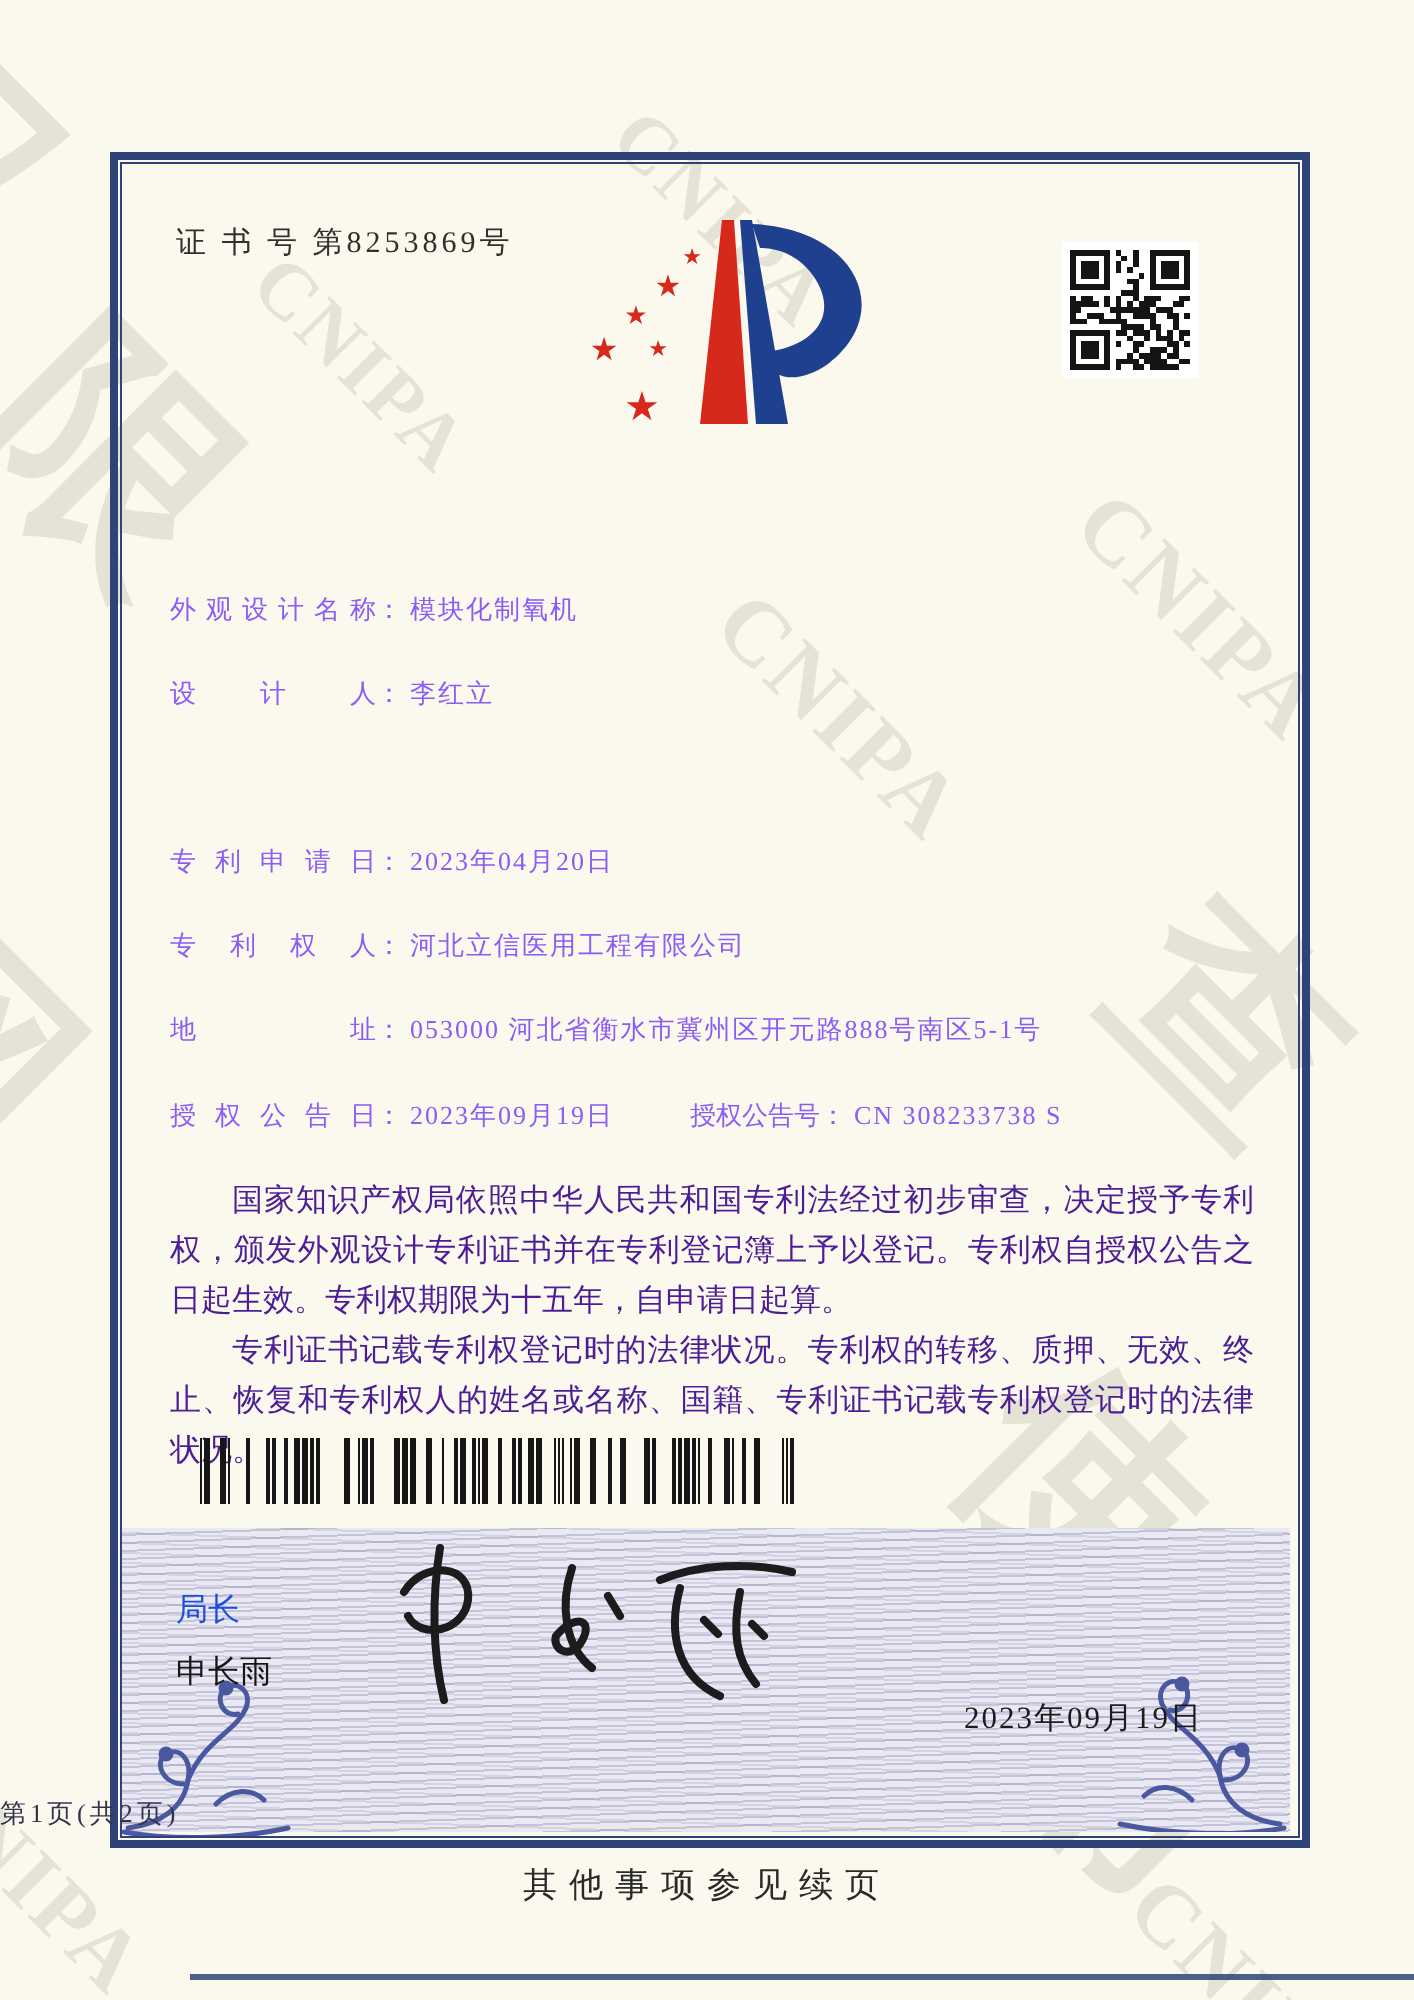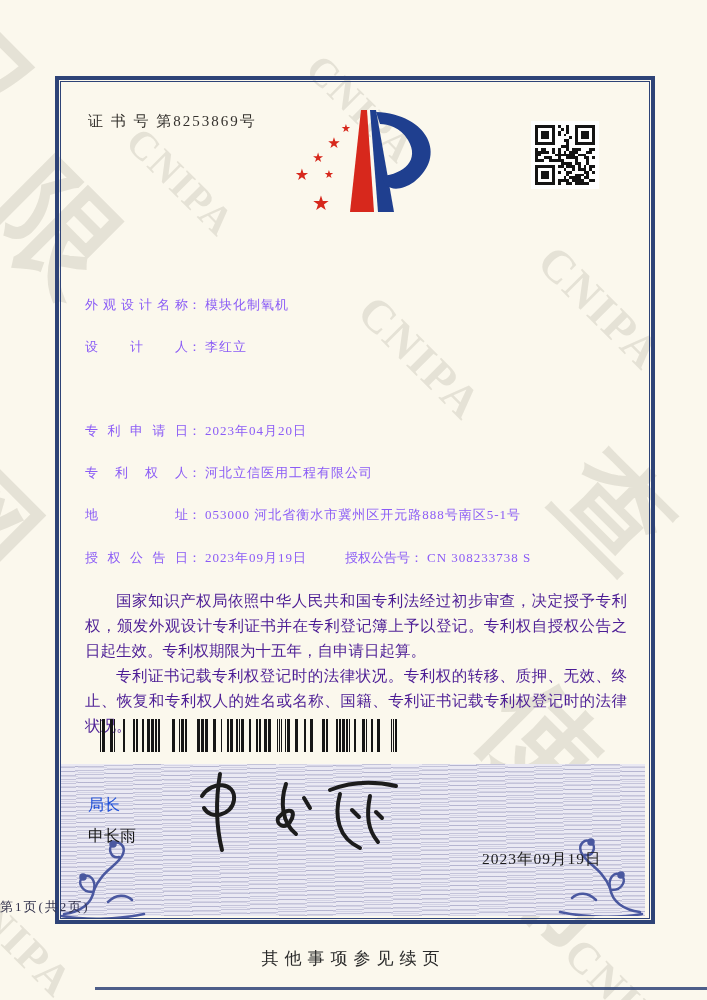--- a/index.html
+++ b/index.html
@@ -35,21 +35,21 @@
           repeating-linear-gradient(2deg, rgba(255,255,255,0) 0 4px, rgba(124,124,170,0.20) 4px 5px);}
   .sig-title{position:absolute;left:88px;top:795px;font-size:16px;color:#1d4ed8;}
   .sig-name{position:absolute;left:88px;top:826px;font-size:16px;color:#161616;}
   .sig-hand{position:absolute;left:192px;top:768px;width:215px;height:88px;}
   .sig-date{position:absolute;left:482px;top:849px;font-size:15.5px;color:#1c1c1c;letter-spacing:1px;}
   .ornament{position:absolute;width:96px;height:86px;}
   .orn-left{left:58px;top:832px;transform:scaleX(-1);}
   .orn-right{left:550px;top:830px;}
   .page-num{position:absolute;left:0;right:0;top:898px;font-size:13px;color:#33334d;letter-spacing:2px;}
   .continuation{position:absolute;left:0;right:0;top:931px;text-align:center;font-size:17px;
-                letter-spacing:6px;color:#2a2a2a;margin-top:16px;}
+                letter-spacing:6px;color:#2a2a2a;}
   .bottom-rule{position:absolute;left:95px;right:0;top:987px;height:3px;background:#2e4377;opacity:.85;}
 </style>
 </head>
 <body>
 
 <div class="page">
 
   <div class="wm-layer">
       <span class="wm" style="left: -15px; top: -30px; font-size: 120px;">仅</span>
       <span class="wm" style="left: 70px; top: 130px; font-size: 120px;">限</span>

